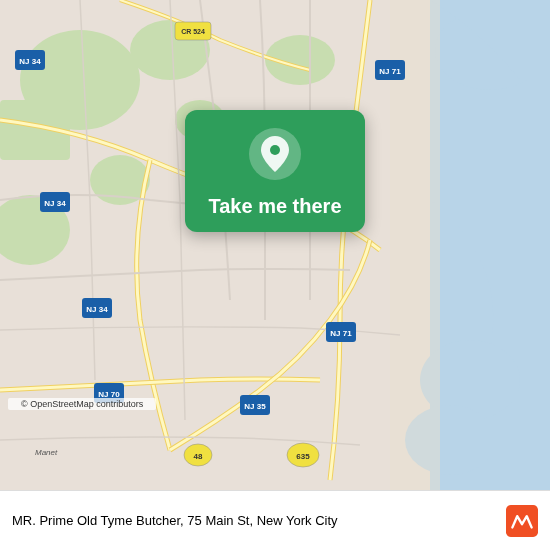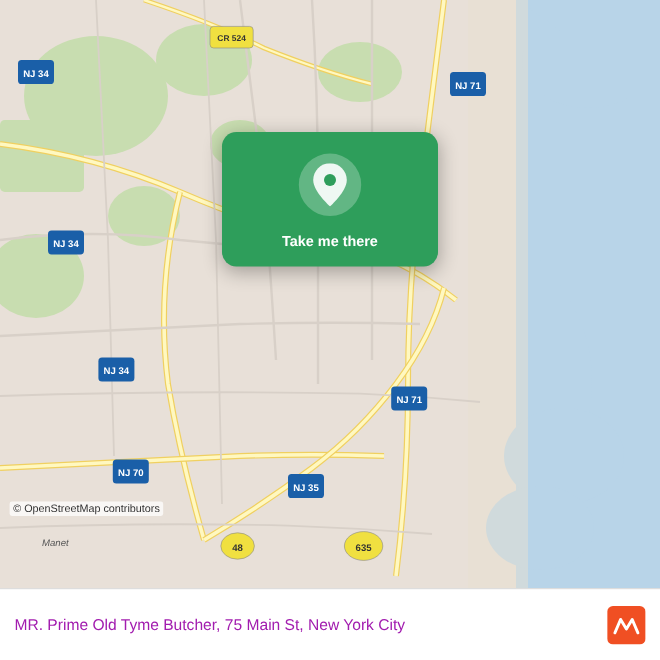--- a/index.html
+++ b/index.html
@@ -49,66 +49,66 @@
       border-radius: 50%;
       background: rgba(255,255,255,0.25);
       display: flex;
       align-items: center;
       justify-content: center;
       margin-bottom: 14px;
     }
 
     .popup-label {
       color: white;
-      font-size: 12px;
+      font-size: 20px;
       font-weight: 600;
       text-align: center;
       line-height: 1.2;
     }
 
     
     #bottom-bar {
       width: 550px;
       height: 60px;
       background: white;
       display: flex;
       align-items: center;
       padding: 0 12px;
       border-top: 1px solid #ddd;
       justify-content: space-between;
     }
 
     .bottom-text {
       font-size: 13px;
-      color: #a21caf;
+      color: #000000;
       font-weight: 500;
       flex: 1;
     }
 
     .moovit-logo {
       display: flex;
       align-items: center;
       gap: 4px;
       flex-shrink: 0;
     }
 
     .moovit-icon {
       width: 32px;
       height: 32px;
     }
 
     
     .osm-attr {
       position: absolute;
-      bottom: 60px;
+      bottom: 80px;
       left: 8px;
       font-size: 9px;
       color: #333;
       background: rgba(255,255,255,0.75);
-      padding: 1px 3px;
+      padding: 1px 13px;
       border-radius: 2px;
     }
   </style>
 </head>
 <body>
 
 <div id="map-container">
   <svg class="map-svg" viewBox="0 0 550 490" xmlns="http://www.w3.org/2000/svg">
 
     <rect width="550" height="490" fill="#e8e0d8"></rect>

